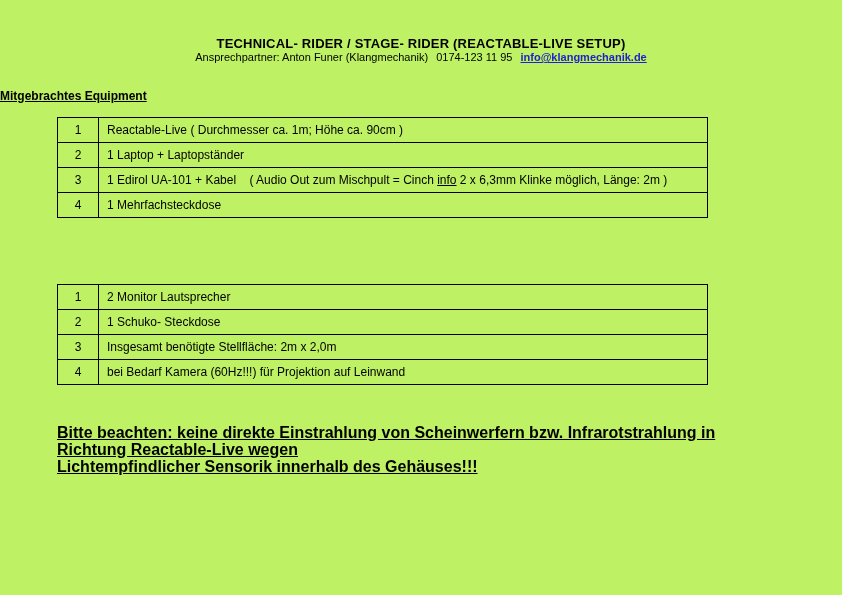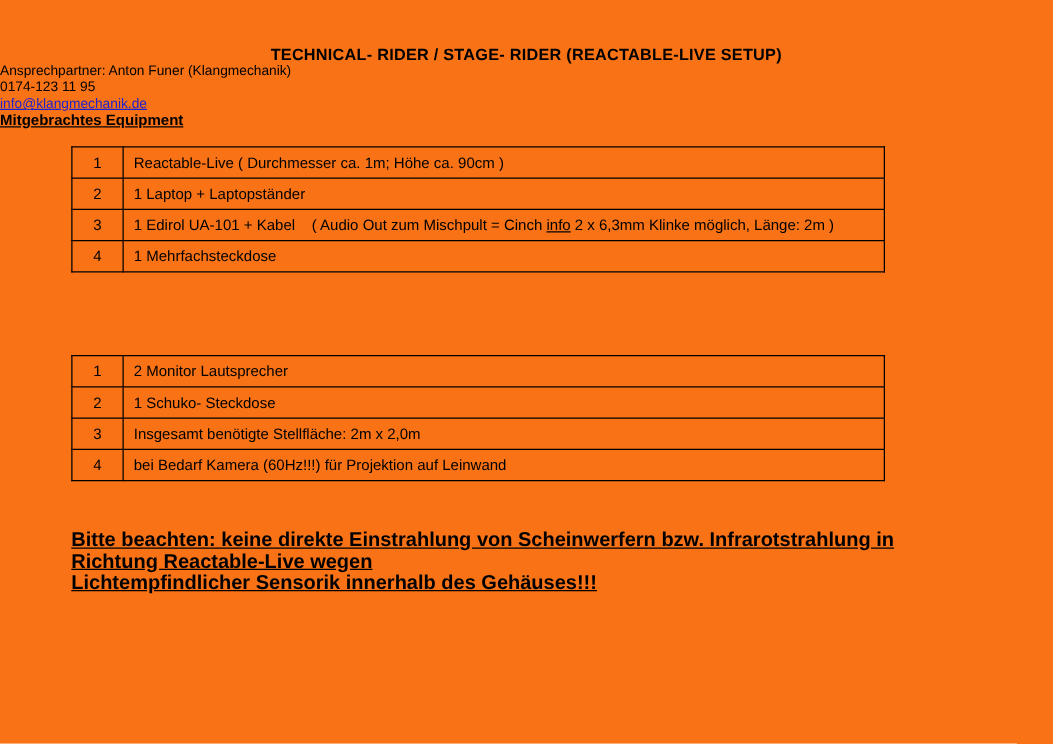--- a/index.html
+++ b/index.html
@@ -4,21 +4,21 @@
 <style>
   html, body {
     margin: 0;
     padding: 0;
     background: #ffffff;
   }
   .page {
     position: relative;
     width: 842px;
     height: 595px;
-    background: #f97316;
+    background: #bef264;
     font-family: "Liberation Sans", sans-serif;
     color: #000000;
     overflow: hidden;
   }
   .doc-title {
     position: absolute;
     top: 36px;
     left: 0;
     width: 842px;
     text-align: center;
@@ -28,29 +28,29 @@
     letter-spacing: 0.2px;
   }
   .subtitle {
     position: absolute;
     top: 51px;
     left: 0;
     width: 842px;
     display: flex;
     justify-content: center;
     align-items: baseline;
-    column-gap: 23px;
+    column-gap: 8px;
     font-size: 11px;
     line-height: 13px;
-    flex-direction: column;
   }
   .subtitle a {
     color: #2222cc;
     text-decoration: underline;
     cursor: pointer;
+    font-weight: bold;
   }
   .section-heading {
     position: absolute;
     left: 0;
     font-size: 12px;
     font-weight: bold;
     text-decoration: underline;
     line-height: 14px;
   }
   .heading-1 { top: 89px;  width: 828px; }

